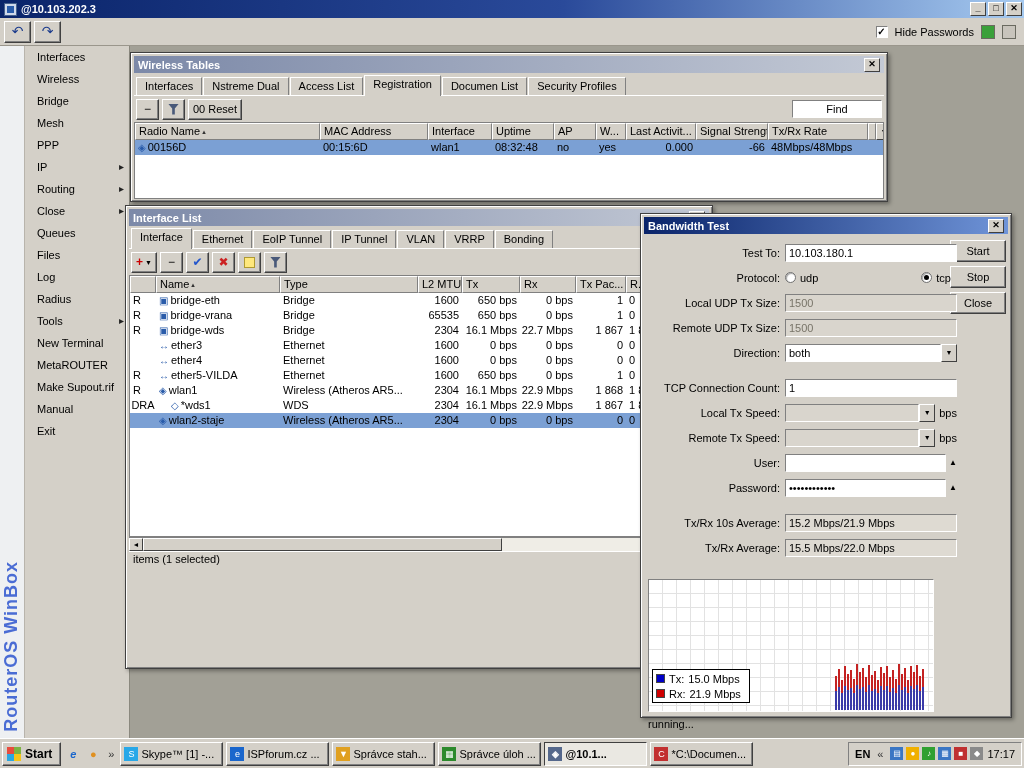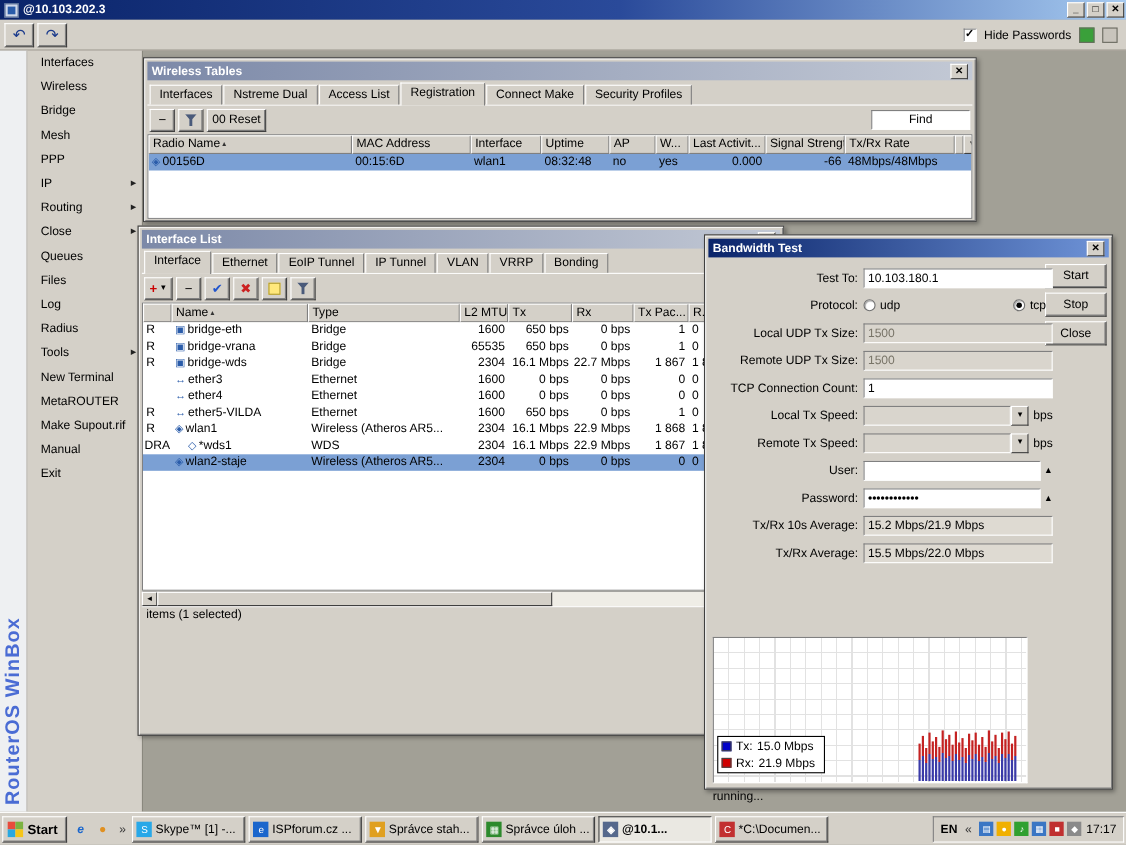--- a/index.html
+++ b/index.html
@@ -90,21 +90,21 @@
     font-family:"Liberation Sans",sans-serif;font-size:11px;padding:0 3px;}
   input.disabled,.disabled{background:#d9d5cd;color:#787468;}
   .combo-val{flex:1;height:18px;line-height:16px;padding:0 3px;overflow:hidden;}
   .drop-btn{flex:0 0 16px;height:18px;background:#d4d0c8;border:1px solid;border-color:#fff #404040 #404040 #fff;
     font-size:7px;text-align:center;line-height:16px;}
   .up-toggle{margin-left:3px;font-size:8px;color:#000;}
   .unit{margin-left:4px;}
   .radio{width:11px;height:11px;border-radius:50%;background:#fff;border:1px solid #707070;
     box-shadow:inset 1px 1px 1px rgba(0,0,0,.35);display:inline-block;position:relative;margin-right:4px;}
   .radio.checked:after{content:"";position:absolute;left:2px;top:2px;width:5px;height:5px;border-radius:50%;background:#000;}
-  .gap10{}
+  .gap10{margin-top:10px;}
   .bt-graph{position:absolute;left:4px;top:345px;width:286px;height:133px;background:#fff;
     border:1px solid;border-color:#808080 #fff #fff #808080;overflow:hidden;
     background-image:repeating-linear-gradient(to right,transparent 0 13px,#e2e2e2 13px 14px),
                      repeating-linear-gradient(to bottom,transparent 0 13px,#e2e2e2 13px 14px);}
   .legend{position:absolute;left:3px;bottom:8px;width:98px;background:#fff;border:1px solid #000;padding:1px 3px;}
   .legend-row{display:flex;align-items:center;height:15px;gap:4px;}
   .swatch{width:9px;height:9px;border:1px solid #444;}
   .bars{position:absolute;left:186px;bottom:1px;width:94px;display:flex;align-items:flex-end;gap:1px;}
   .bar{width:2px;background:linear-gradient(to top,#3a3aa8 0 55%,#c42222 55% 100%);}
   .bt-status{position:absolute;left:4px;top:484px;}
@@ -221,21 +221,21 @@
     <div class="wtitle inactive">
       <span>Wireless Tables</span>
       <span class="spacer"></span>
       <span class="win-btn">✕</span>
     </div>
     <div class="tabstrip" id="wt-tabs">
         <div class="tab">Interfaces</div>
         <div class="tab">Nstreme Dual</div>
         <div class="tab">Access List</div>
         <div class="tab active">Registration</div>
-        <div class="tab">Connect Make</div>
+        <div class="tab">Documen List</div>
         <div class="tab">Security Profiles</div>
       </div>
     <div class="win-toolbar">
       <span class="tbtn">−</span>
       <span class="tbtn">
           <span class="funnel"></span>
         </span>
       <span class="tbtn" style="font-size:11px">00 Reset</span>
       <span class="find-box">Find</span>
     </div>
@@ -664,20 +664,27 @@
         <div class="bt-row">
           <span class="bt-label">Local UDP Tx Size:</span>
           <span class="bt-ctrl">
               <input class="bt-input disabled" value="1500" style="">
             </span>
         </div>
         <div class="bt-row">
           <span class="bt-label">Remote UDP Tx Size:</span>
           <span class="bt-ctrl">
               <input class="bt-input disabled" value="1500" style="">
+            </span>
+        </div>
+        <div class="bt-row">
+          <span class="bt-label">Direction:</span>
+          <span class="bt-ctrl">
+              <span class="combo-val sunken">both</span>
+              <span class="drop-btn">▼</span>
             </span>
         </div>
         <div class="bt-row gap10">
           <span class="bt-label">TCP Connection Count:</span>
           <span class="bt-ctrl">
               <input class="bt-input" value="1" style="">
             </span>
         </div>
         <div class="bt-row">
           <span class="bt-label">Local Tx Speed:</span>

